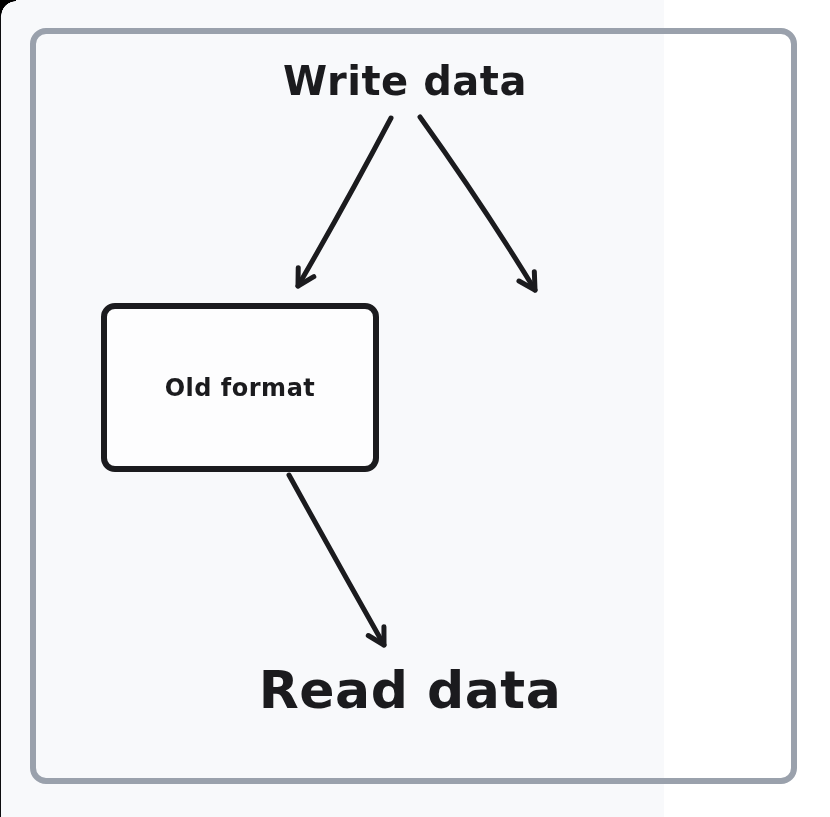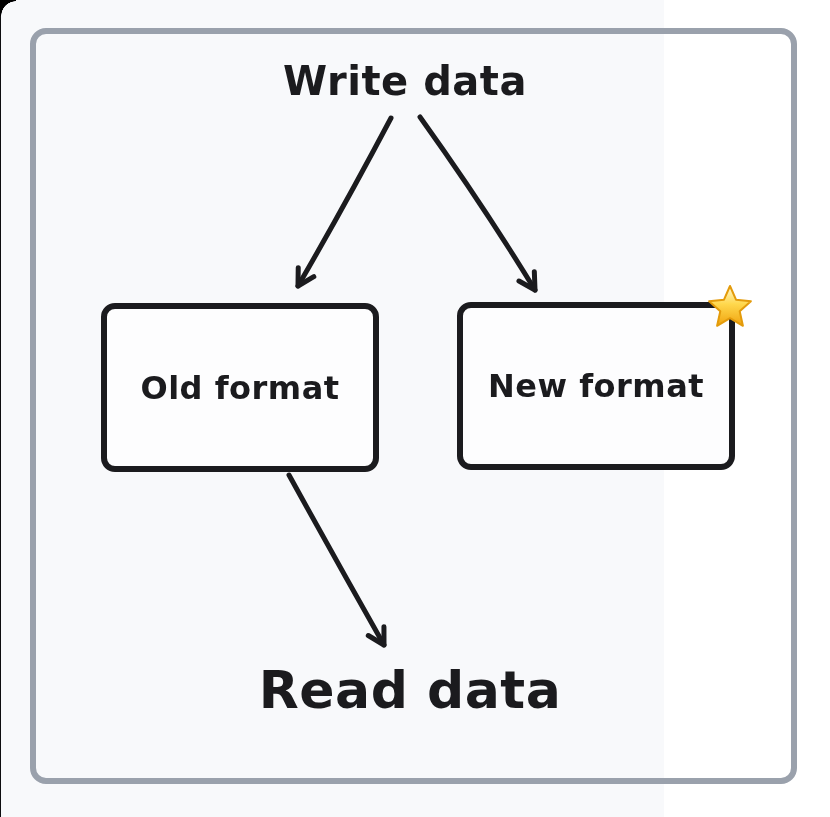--- a/index.html
+++ b/index.html
@@ -69,21 +69,21 @@
     left: 101px; top: 303px;
     width: 278px; height: 169px;
   }
   .node-new {
     left: 457px; top: 302px;
     width: 278px; height: 168px;
   }
   .node-label {
     color: #1b1b1e;
     font-weight: 700;
-    font-size: 32px;
+    font-size: 24px;
     letter-spacing: 0.5px;
   }
   .arrows-layer {
     position: absolute;
     left: 0; top: 0;
     width: 830px; height: 817px;
     pointer-events: none;
   }
   .star-badge {
     position: absolute;
@@ -108,32 +108,19 @@
     </defs>
     <path d="M391 118 Q345 205 298 286" fill="none" stroke="#1b1b1e" stroke-width="5" stroke-linecap="round" marker-end="url(#ah)"></path>
     <path d="M420 117 Q483 205 535 290" fill="none" stroke="#1b1b1e" stroke-width="5" stroke-linecap="round" marker-end="url(#ah)"></path>
     <path d="M289 475 Q337 562 384 645" fill="none" stroke="#1b1b1e" stroke-width="5" stroke-linecap="round" marker-end="url(#ah)"></path>
   </svg>
 
   <div class="node node-old">
     <span class="node-label">Old format</span>
   </div>
 
-  <div class="node node-new">
-    <span class="node-label">New format</span>
-    <svg class="star-badge" viewBox="0 0 47 48" xmlns="http://www.w3.org/2000/svg">
-      <defs>
-        <linearGradient id="starg" x1="0" y1="0" x2="0" y2="1">
-          <stop offset="0" stop-color="#fff8d4"></stop>
-          <stop offset="0.45" stop-color="#ffd84d"></stop>
-          <stop offset="1" stop-color="#f0a30e"></stop>
-        </linearGradient>
-      </defs>
-      <path d="M23 3 L29.0 16.7 L43.9 18.2 L32.7 28.2 L35.9 42.8 L23 35.2 L10.1 42.8 L13.3 28.2 L2.1 18.2 L17.0 16.7 Z" fill="url(#starg)" stroke="#e39b0b" stroke-width="2" stroke-linejoin="round"></path>
-    </svg>
-  </div>
 
   <div class="center-x hand-title title-bottom">Read data</div>
 
   <div class="edge-left"></div>
   <div class="corner-artifact"></div>
 
 </div>
 
 </body></html>

